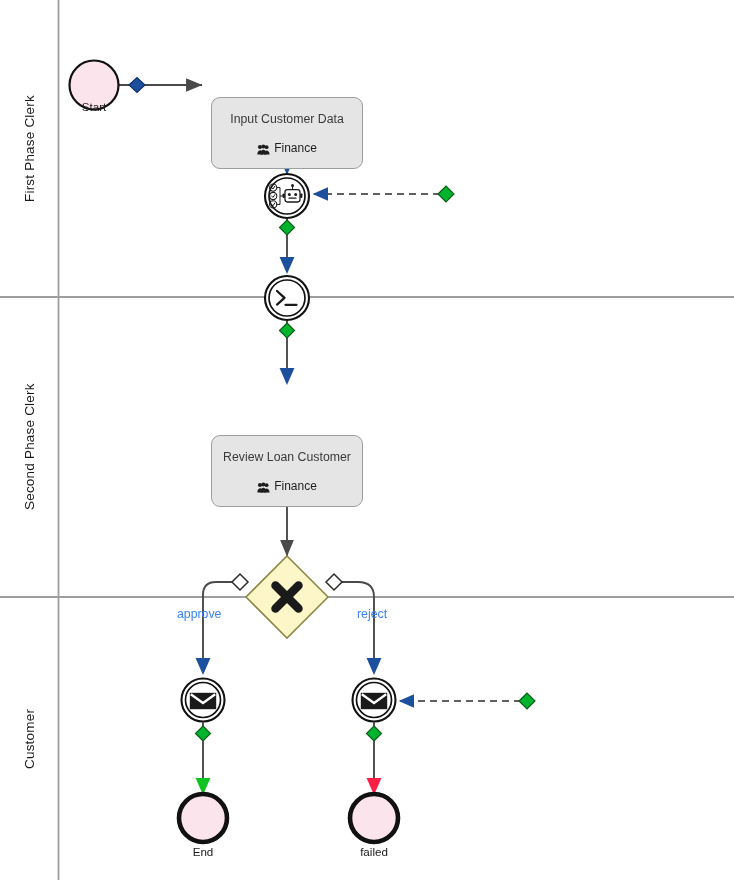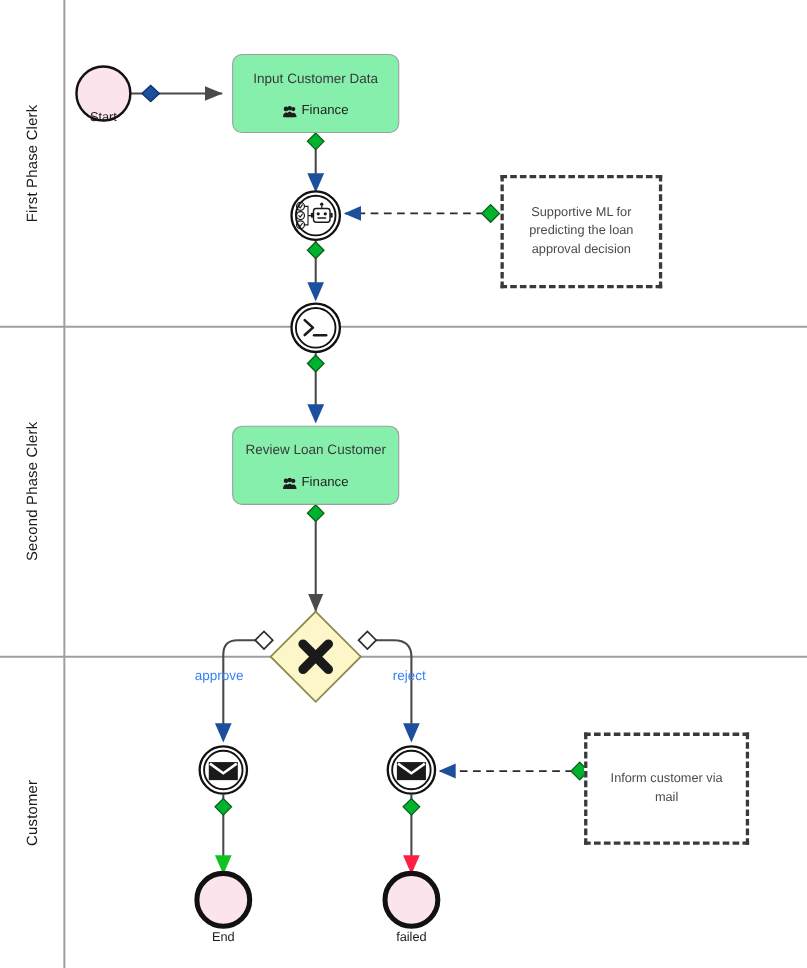--- a/index.html
+++ b/index.html
@@ -31,28 +31,29 @@
     letter-spacing: 0.2px;
     white-space: nowrap;
     text-align: center;
     display: flex;
     align-items: center;
     justify-content: center;
     width: 58px;
   }
   .task-box {
     position: absolute;
-    background: #86efac;
+    background: #e5e5e5;
     border: 1.6px solid #9aa0a0;
     border-radius: 9px;
     box-sizing: border-box;
     display: flex;
     flex-direction: column;
     align-items: center;
     justify-content: center;
+    margin-top: 48px;
   }
   .task-title {
     font-size: 12.3px;
     color: #3a3a3a;
     margin-bottom: 15px;
     text-align: center;
     line-height: 1.2;
   }
   .task-role {
     font-size: 12px;
@@ -319,27 +320,21 @@
           <circle cx="6.4" cy="2.4" r="2" fill="#1e1e1e"></circle>
           <path d="M0.3,10.6 C0.3,7.4 2,6.2 3.2,6.2 C4.4,6.2 6.1,7.4 6.1,10.6 Z" fill="#1e1e1e"></path>
           <path d="M6.9,10.6 C6.9,7.6 8.4,6.4 9.6,6.4 C10.8,6.4 12.6,7.6 12.6,10.6 Z" fill="#1e1e1e"></path>
           <path d="M3.3,10.6 C3.3,7.1 5,5.7 6.4,5.7 C7.8,5.7 9.5,7.1 9.5,10.6 Z" fill="#1e1e1e"></path>
         </svg>
       </span>
       <span>Finance</span>
     </div>
   </div>
 
-  <div class="annot-box" style="left:455px; top:159px; width:147px; height:103px;">
-    <div class="annot-text">Supportive ML for predicting the loan approval decision</div>
-  </div>
-
-  <div class="annot-box" style="left:531px; top:666px; width:150px; height:102px;">
-    <div class="annot-text">Inform customer via mail</div>
-  </div>
+
 
   <div class="node-label" style="left:64px; top:100px; width:60px;">Start</div>
   <div class="node-label" style="left:173px; top:845px; width:60px;">End</div>
   <div class="node-label" style="left:344px; top:845px; width:60px;">failed</div>
 
   <div class="flow-label" style="left:177px; top:607px;">approve</div>
   <div class="flow-label" style="left:357px; top:607px;text-align:center;">reject</div>
 
 </div>
 

